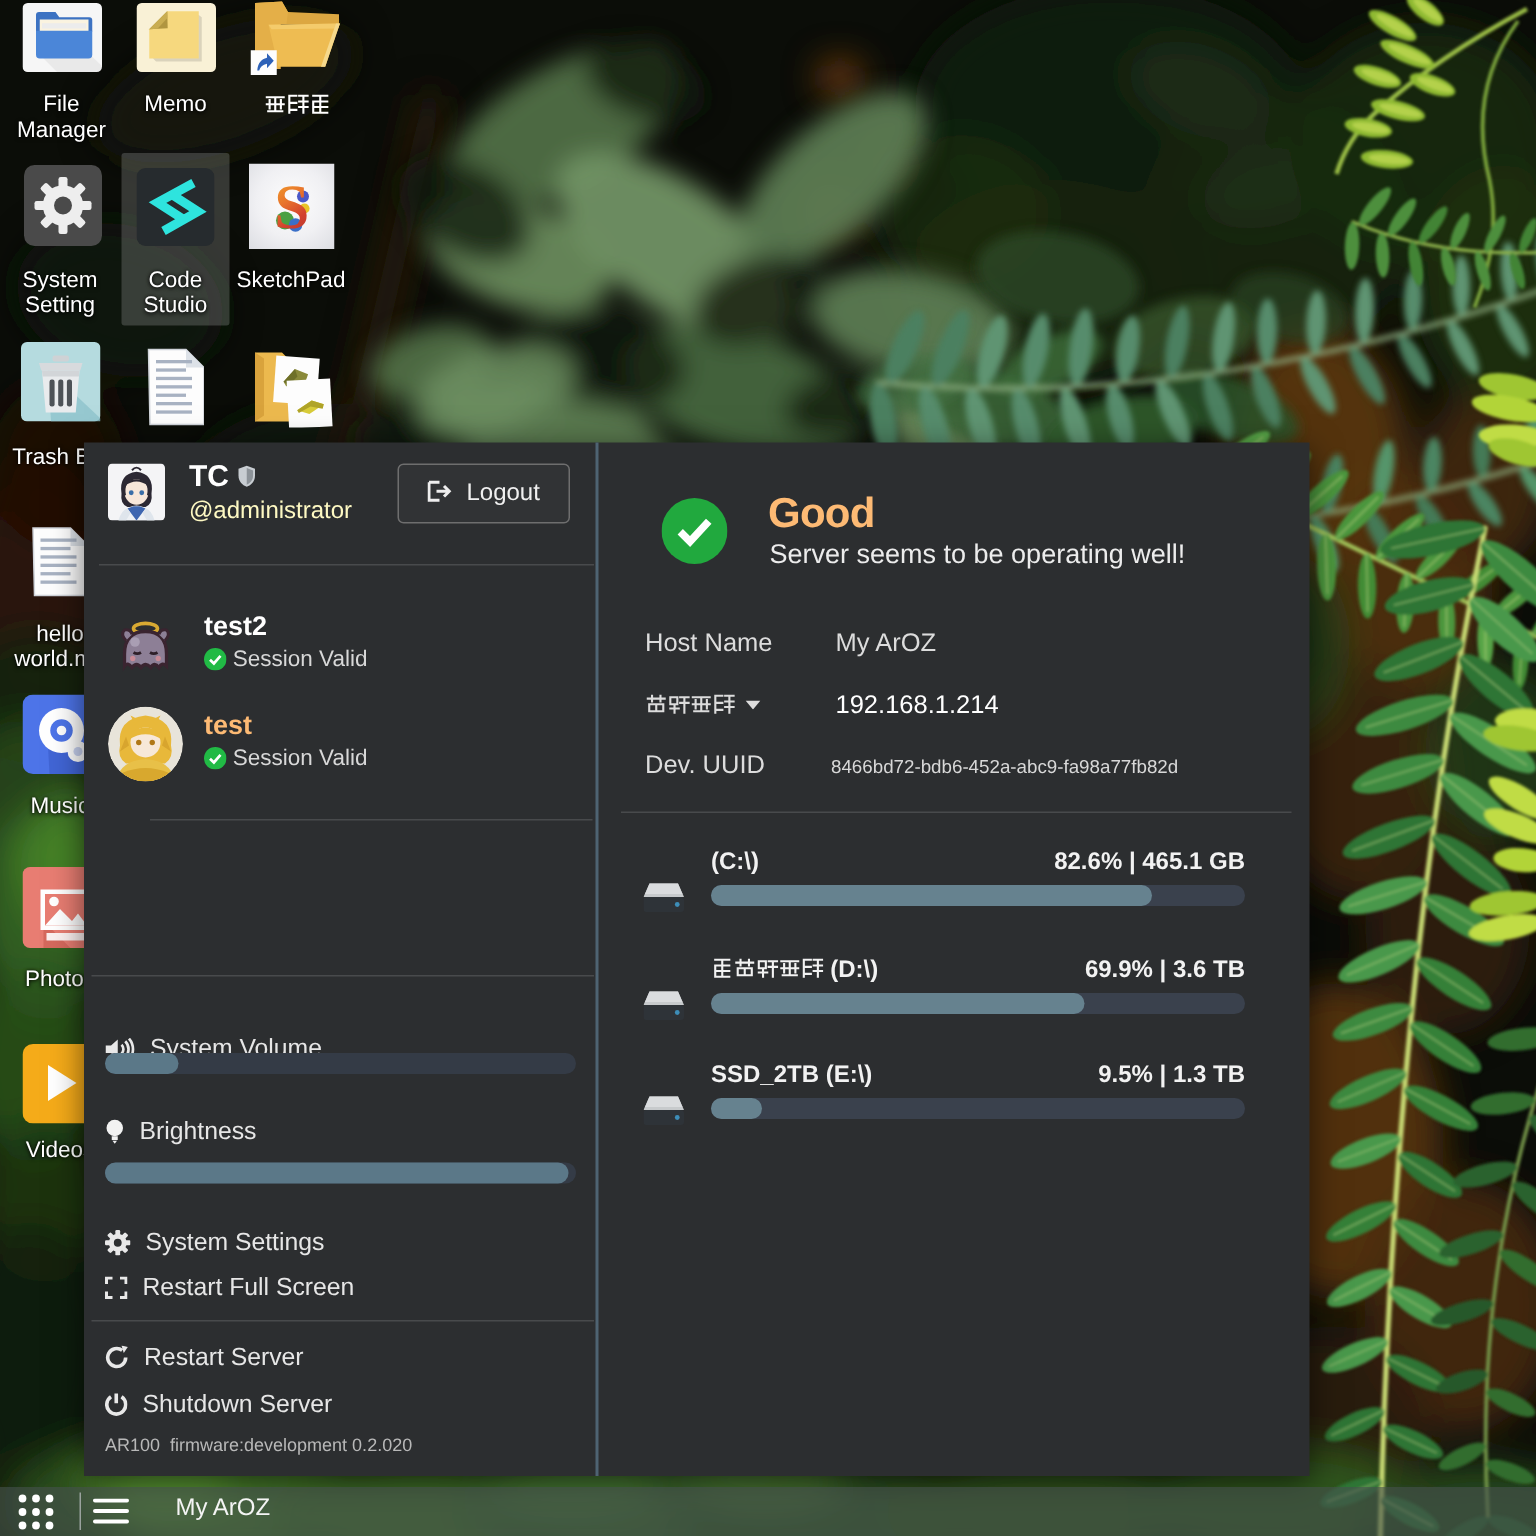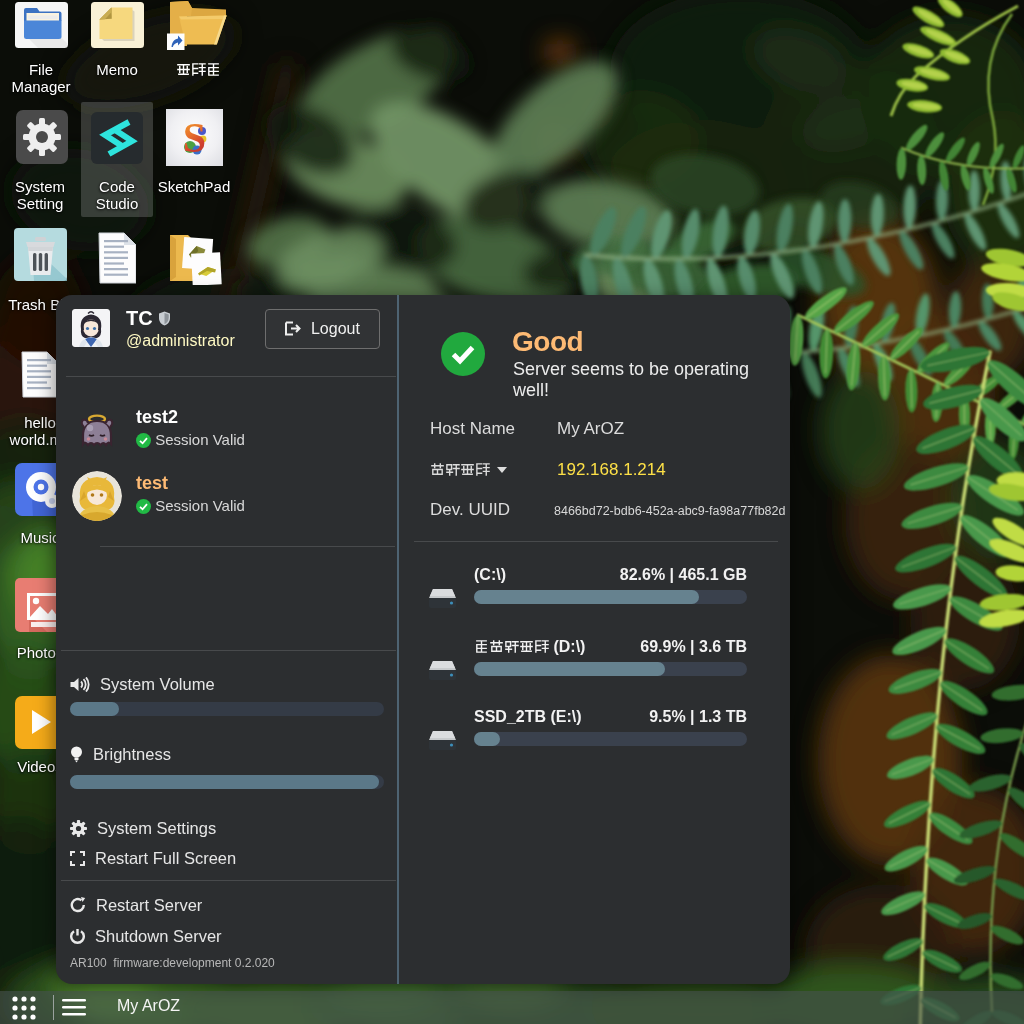--- a/index.html
+++ b/index.html
@@ -1,22 +1,22 @@
 <!DOCTYPE html>
 <html><head><meta charset="utf-8">
 <style>
 * { margin:0; padding:0; box-sizing:border-box; }
 html,body { width:1024px; height:1024px; overflow:hidden; background:#0c0e09;
   font-family:"Liberation Sans", sans-serif; }
 #stage { position:relative; width:1024px; height:1024px; }
 .lbl { position:absolute; text-align:center; font-size:15px; line-height:16.5px; color:#fff;
   text-shadow:0 1px 3px rgba(0,0,0,0.9), 0 0 2px rgba(0,0,0,0.7); }
 .sel { position:absolute; background:rgba(125,130,125,0.38); border-radius:2px; }
-#panel { position:absolute; left:56px; top:295px; width:734px; height:689px;
-  background:#2c2e30; border-radius:16px; box-shadow:0 5px 20px rgba(0,0,0,0.55); }
+#panel { position:absolute; left:56px; top:295px; width:817px; height:689px;
+  background:#2c2e30; border-radius:0; box-shadow:0 5px 20px rgba(0,0,0,0.55); }
 #pleft { position:absolute; left:0; top:0; width:342px; height:689px; }
 #vline { position:absolute; left:341px; top:0; width:2px; height:689px; background:#4e6372; }
 #pright { position:absolute; left:343px; top:0; right:0; height:689px; }
 .hr { position:absolute; height:1px; background:#484a4c; }
 .avatar { position:absolute; }
 .logoutbtn { position:absolute; left:209px; top:14px; width:115px; height:40px;
   border:1px solid #6e6e6e; border-radius:4px; color:#f0f0f0; font-size:16px;
   text-align:center; line-height:38px; background:#313335; }
 .mrow { position:absolute; left:14px; right:10px; height:22px; font-size:16.5px; color:#e6e6e6;
   display:flex; align-items:center; }
@@ -591,21 +591,21 @@
             </g>
           </svg>
         </div>
 <div style="position:absolute;left:80px;top:178px;font-size:18px;font-weight:bold;color:#fdba74">test</div>
 <div style="position:absolute;left:80px;top:202px;font-size:15px;color:#d8d8d8"><svg width="15" height="15" viewBox="0 0 15 15" style="vertical-align:-2.5px">
             <circle cx="7.5" cy="7.5" r="7.5" fill="#21ba45"></circle>
             <path d="M4 7.8 L6.6 10.3 L11 5.2" stroke="#fff" stroke-width="1.8" fill="none"></path>
           </svg> Session Valid</div>
 <div class="hr" style="top:251px;left:44px;right:3px"></div>
 <div class="hr" style="top:355px;left:5px;right:2px"></div>
-<div class="mrow" style="top:378px">
+<div class="mrow" style="top:393px">
           <span class="mic" style="width:30px">
             <svg width="20" height="15" viewBox="0 0 20 15" style="display:block">
               <path d="M0.5 5 h3.5 l4.5 -4 v13 l-4.5 -4 h-3.5 z" fill="#e8e8e8"></path>
               <path d="M11 4.5 a4.2 4.2 0 0 1 0 6 M13.5 2.2 a7.5 7.5 0 0 1 0 10.6 M16 0.4 a10.8 10.8 0 0 1 0 14.2" stroke="#e8e8e8" stroke-width="1.8" fill="none"></path>
             </svg>
           </span>
           <span>System Volume</span>
         </div>
 <div class="bar" style="top:407px">
           <div class="fill" style="width:15.5%"></div>
@@ -686,21 +686,21 @@
             <path d="M2 4h12 M5 2v4 M11 2v4 M3 8h10v5h-10z M8 8v5" stroke="#dcdcdc" stroke-width="1.5" fill="none" stroke-linecap="square"></path>
           </svg><svg width="15" height="15" viewBox="0 0 16 16" style="vertical-align:-2px">
             <path d="M2 3h5v5h-5z M9 3h6 M9 7h6 M12 3v11 M2 11h6 M5 8v6" stroke="#dcdcdc" stroke-width="1.5" fill="none" stroke-linecap="square"></path>
           </svg><svg width="15" height="15" viewBox="0 0 16 16" style="vertical-align:-2px">
             <path d="M2 3h12 M2 8h12 M3 13h10 M8 3v10 M4 5v6 M12 5v6" stroke="#dcdcdc" stroke-width="1.5" fill="none" stroke-linecap="square"></path>
           </svg><svg width="15" height="15" viewBox="0 0 16 16" style="vertical-align:-2px">
             <path d="M2 2v12 M2 2h5 M2 7h5 M2 12h5 M9 2h6 M9 6h6 M9 10h6 M12 2v12" stroke="#dcdcdc" stroke-width="1.5" fill="none" stroke-linecap="square"></path>
           </svg><svg width="10" height="6" viewBox="0 0 10 6" style="vertical-align:2px;margin-left:7px">
             <path d="M0 0 h10 l-5 6 z" fill="#ddd"></path>
           </svg></div>
-<div style="position:absolute;left:158px;top:165px;font-size:17px;color:#fde047">192.168.1.214</div>
+<div style="position:absolute;left:158px;top:165px;font-size:17px;color:#ffffff">192.168.1.214</div>
 <div style="position:absolute;left:31px;top:205px;font-size:17px;color:#dcdcdc">Dev. UUID</div>
 <div style="position:absolute;left:155px;top:209px;font-size:12.5px;color:#d8d8d8">8466bd72-bdb6-452a-abc9-fa98a77fb82d</div>
 <div class="hr" style="top:246px;left:15px;right:12px"></div>
 <div style="position:absolute;left:30px;top:293px">
           <svg width="27" height="21" viewBox="0 0 27 21" style="display:block">
             <path d="M4 1 h19 l4 9 h-27 z" fill="#c7cacc"></path>
             <path d="M4 1 h19 l3 7 h-25 z" fill="#dadcde"></path>
             <rect x="0" y="10" width="27" height="10" rx="2" fill="#2e3338"></rect>
             <circle cx="22.5" cy="15" r="1.6" fill="#3d8eb9"></circle>
           </svg>

